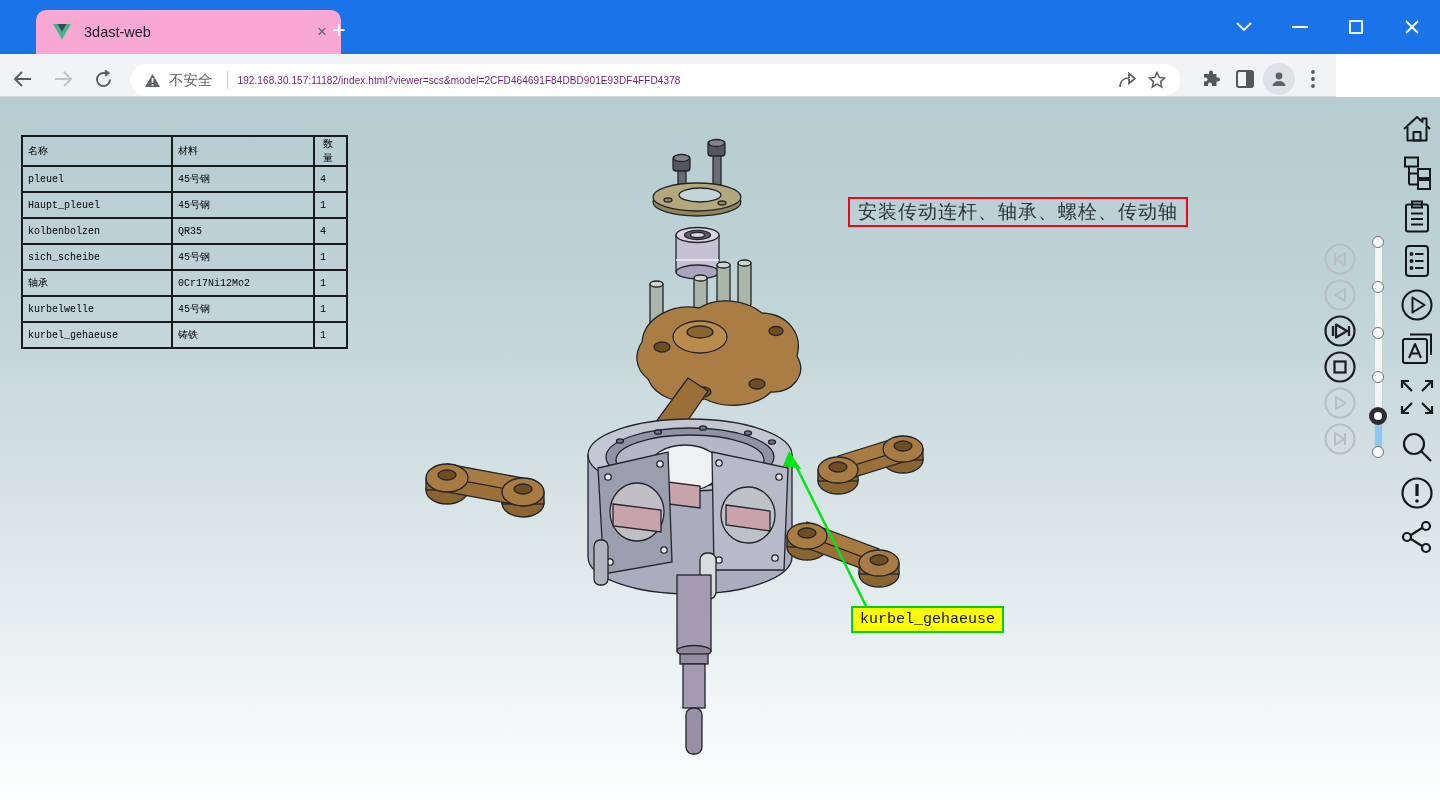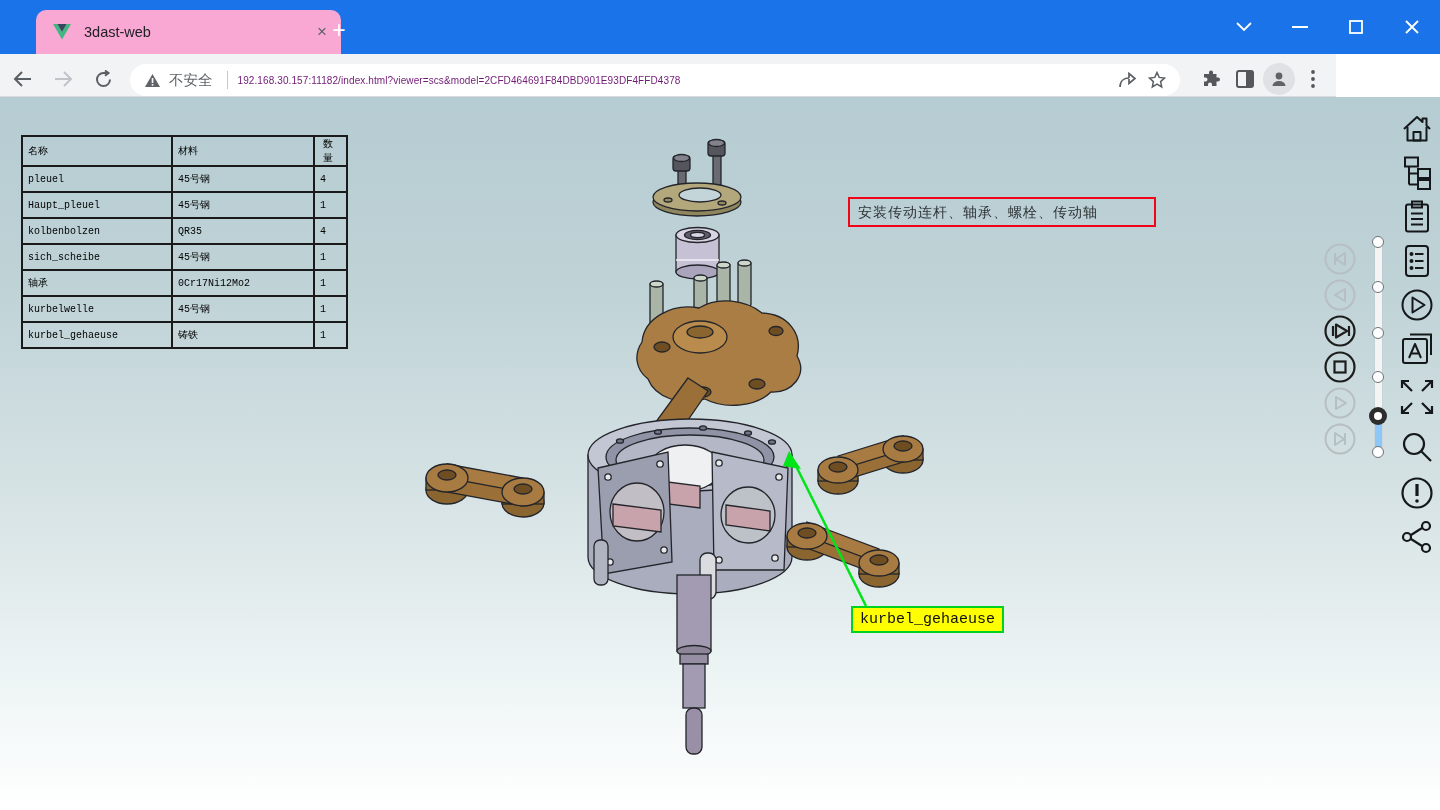--- a/index.html
+++ b/index.html
@@ -36,21 +36,21 @@
   .model-svg { position:absolute; top:0; left:0; }
 
   
   table.bom { position:absolute; left:5px; top:38px; border-collapse:collapse; background:transparent;
               font-family:"Liberation Mono","DejaVu Sans Mono", monospace; font-size:10px; color:#000;margin-left:16px; }
   table.bom th, table.bom td { border:2px solid #1a1a1a; height:26px; padding:0 5px; font-weight:normal; text-align:left; }
   table.bom .c1 { width:150px; } table.bom .c2 { width:142px; } table.bom .c3 { width:33px;padding-left:8px; }
 
   
   .anno-box { position:absolute; left:848px; top:100px; min-width:308px; height:30px; border:2px solid #f00415;
-              font-size:14px; color:#2f3337; line-height:26px; padding:0 8px; letter-spacing:1px; background:transparent; }
+              font-size:19px; color:#2f3337; line-height:26px; padding:0 8px; letter-spacing:1px; background:transparent; }
   .part-label { position:absolute; left:851px; top:509px; height:27px; background:#ffff00; border:2px solid #00d220;
                 font-family:"Liberation Mono","DejaVu Sans Mono", monospace; font-size:15px; color:#111;
                 line-height:23px; padding:0 7px; }
 
   
   .side-tools { position:absolute; right:3px; top:13px; width:40px; display:flex; flex-direction:column; align-items:center; }
   .side-tools .tool { width:38px; height:38px; margin-bottom:6px; display:flex; align-items:center; justify-content:center; cursor:pointer; }
 
   
   .pb-col { position:absolute; left:1324px; top:146px; width:34px; display:flex; flex-direction:column; }

